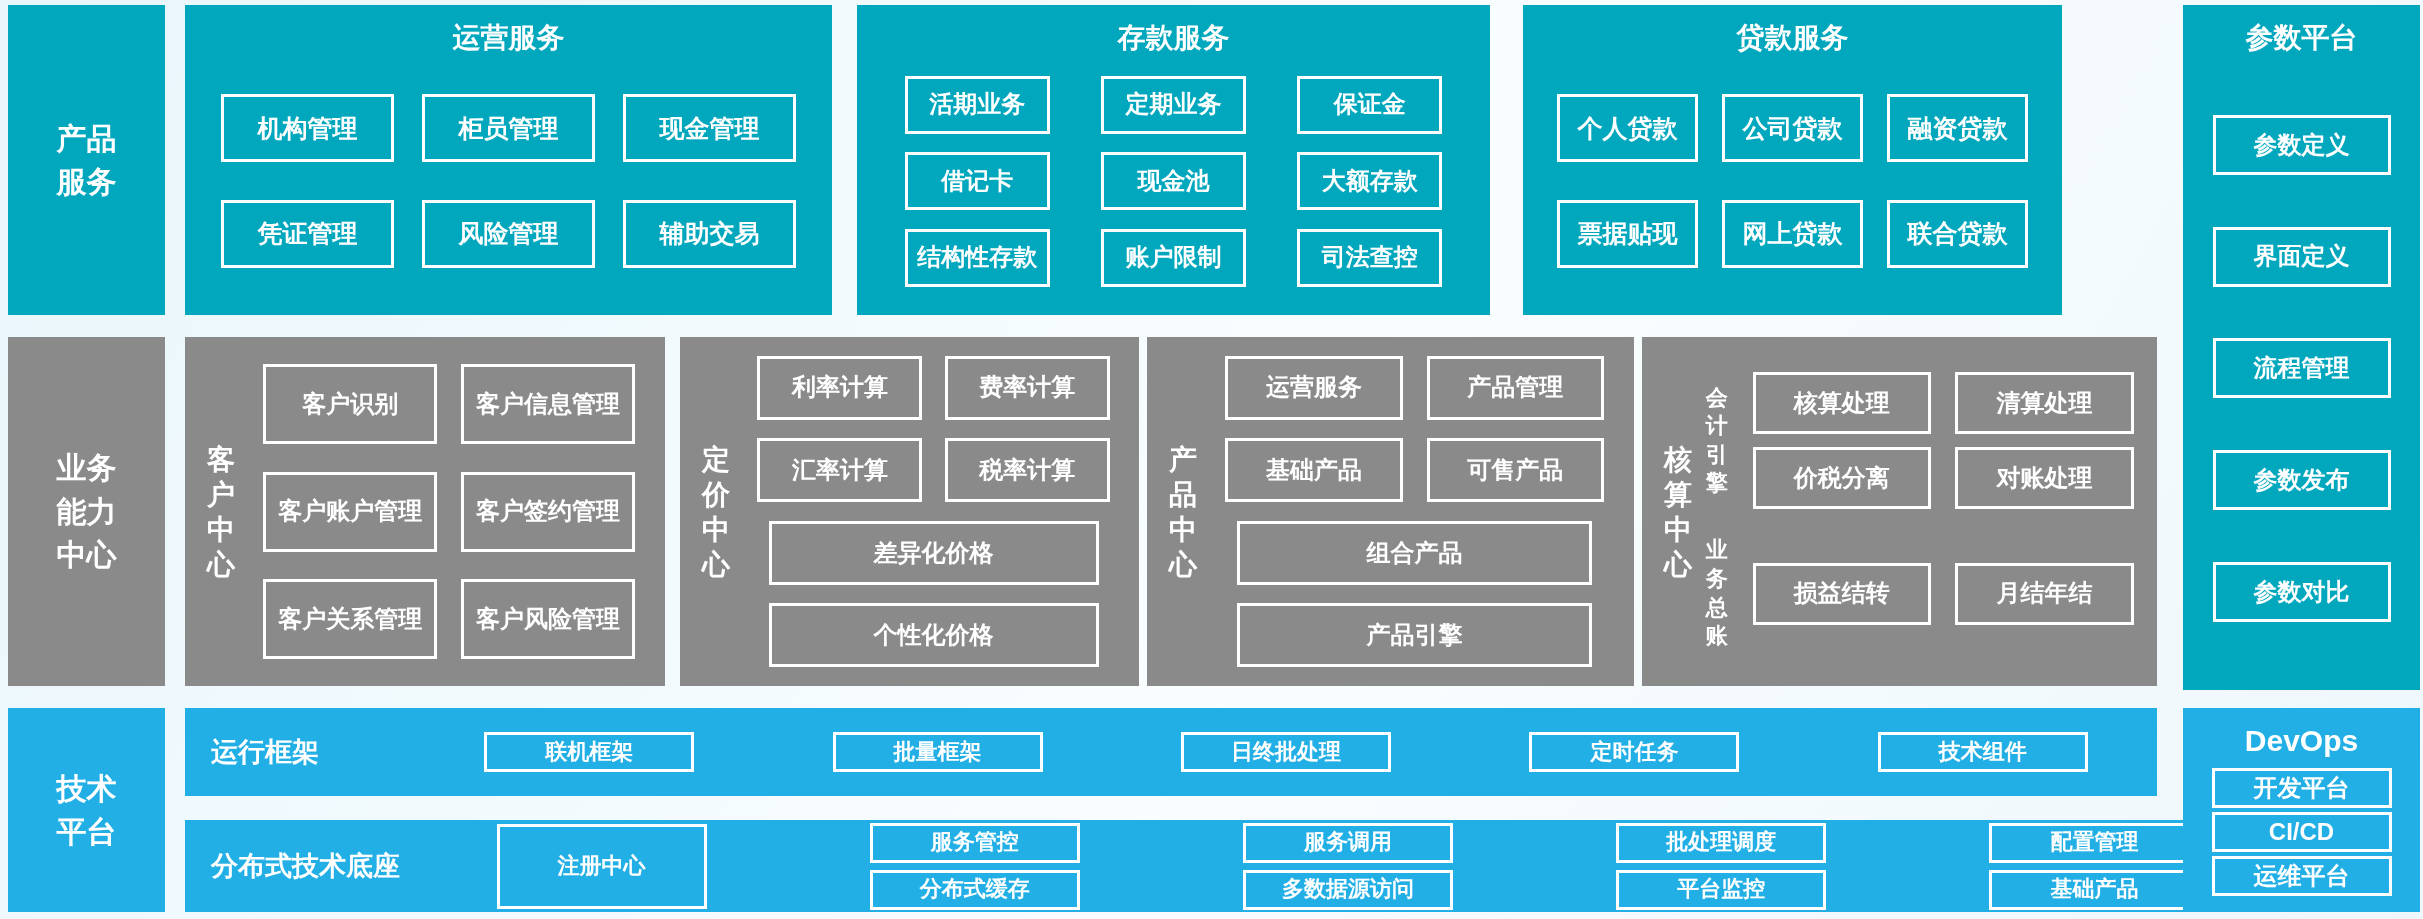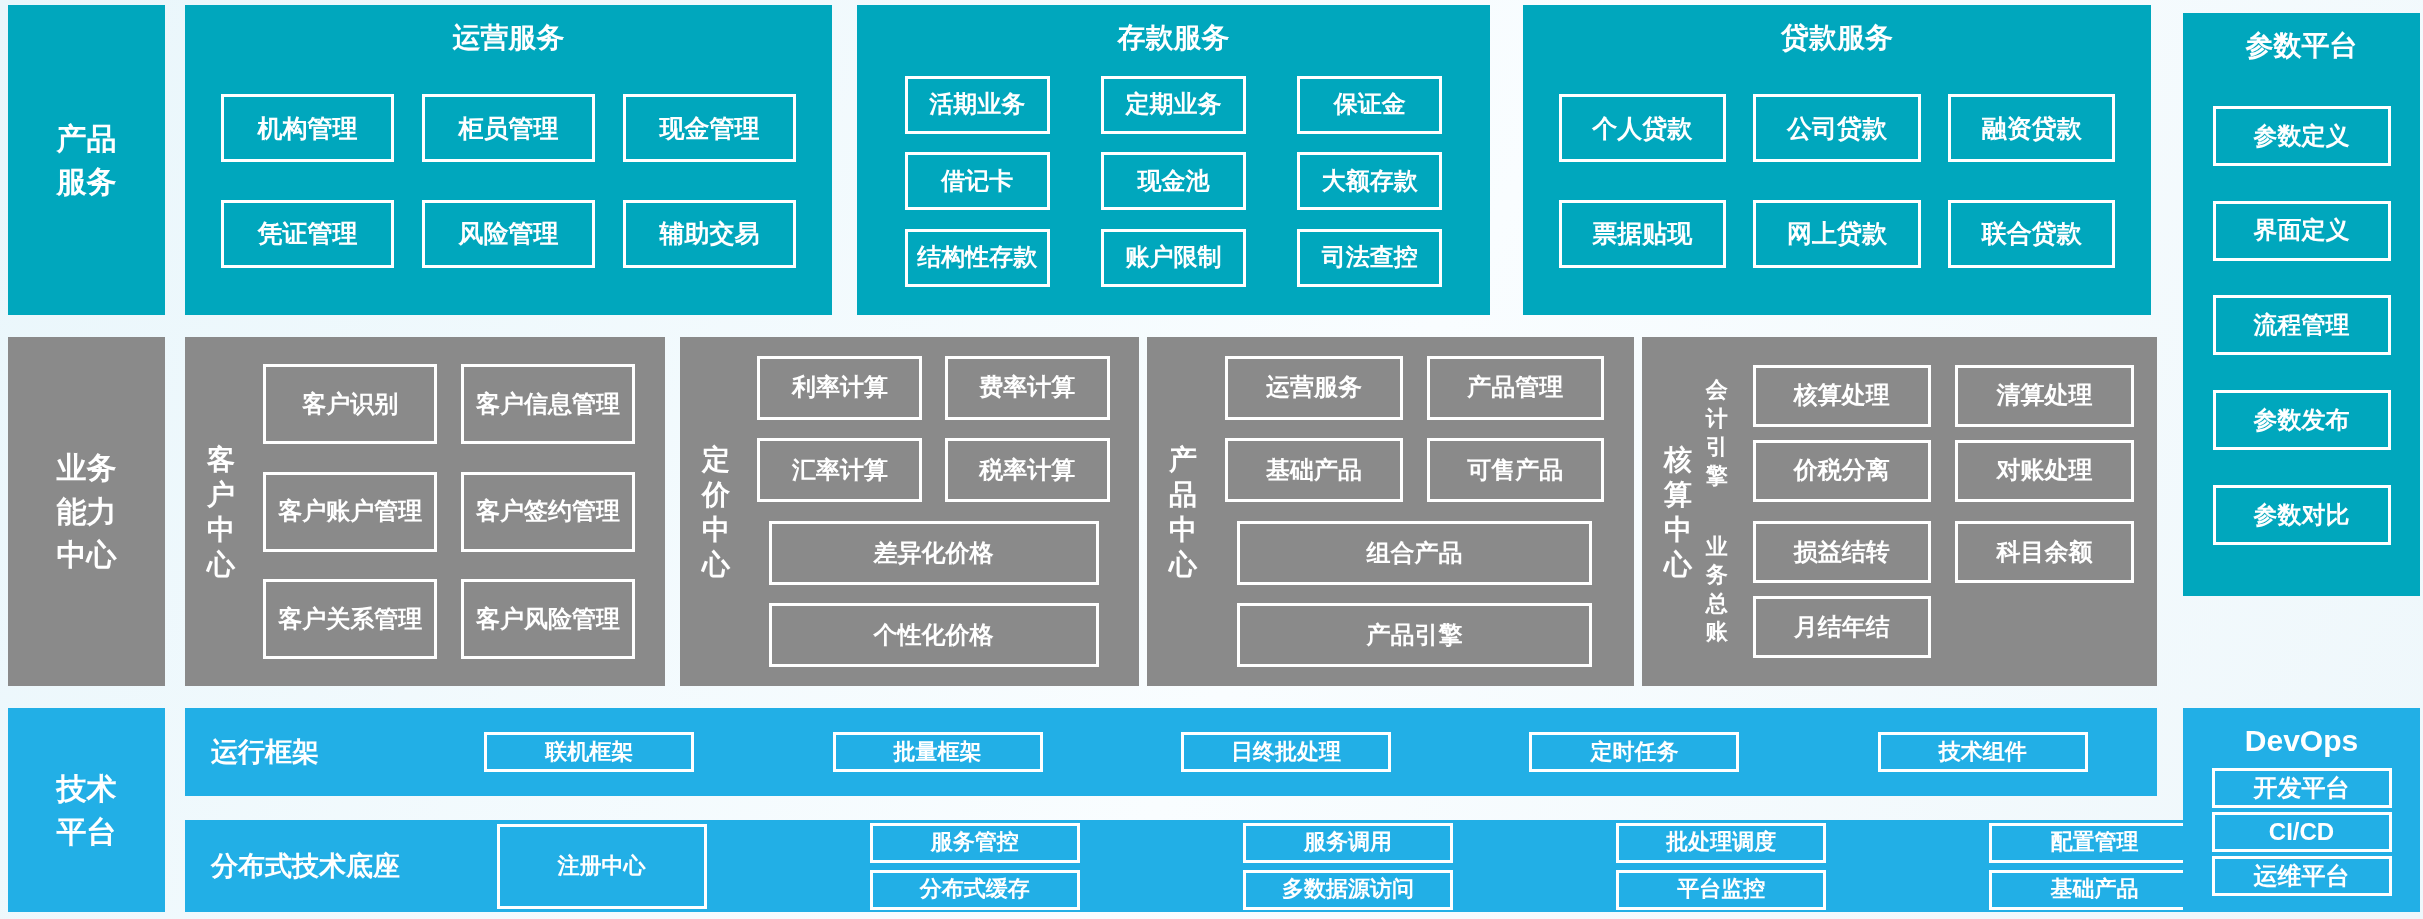--- a/index.html
+++ b/index.html
@@ -117,33 +117,33 @@
       <div class="box box-md">保证金</div>
       <div class="box box-md">借记卡</div>
       <div class="box box-md">现金池</div>
       <div class="box box-md">大额存款</div>
       <div class="box box-md">结构性存款</div>
       <div class="box box-md">账户限制</div>
       <div class="box box-md">司法查控</div>
     </div>
   </div>
 
-  <div class="panel teal" style="left:1523px;top:5px;width:628px;height:310px;">
+  <div class="panel teal" style="left:1523px;top:5px;width:539px;height:310px;">
     <div class="ptitle">贷款服务</div>
     <div class="grid g3">
       <div class="box box-lg">个人贷款</div>
       <div class="box box-lg">公司贷款</div>
       <div class="box box-lg">融资贷款</div>
       <div class="box box-lg">票据贴现</div>
       <div class="box box-lg">网上贷款</div>
       <div class="box box-lg">联合贷款</div>
     </div>
   </div>
 
-  <div class="panel teal" style="left:2183px;top:13px;width:237px;height:583px;">
+  <div class="panel teal" style="left:2183px;top:5px;width:237px;height:685px;">
     <div class="ptitle">参数平台</div>
     <div class="vstack">
       <div class="box">参数定义</div>
       <div class="box">界面定义</div>
       <div class="box">流程管理</div>
       <div class="box">参数发布</div>
       <div class="box">参数对比</div>
     </div>
   </div>
 
@@ -192,21 +192,20 @@
           <div class="box">核算处理</div>
           <div class="box">清算处理</div>
           <div class="box">价税分离</div>
           <div class="box">对账处理</div>
         </div>
       </div>
       <div class="acct-group">
         <div class="vlabel vlabel-sm">业务总账</div>
         <div class="acct-grid">
           <div class="box">损益结转</div>
-          <div class="box">科目余额</div>
           <div class="box">月结年结</div>
         </div>
       </div>
     </div>
   </div>
 
   <div class="panel blue btm" style="left:185px;top:708px;width:1972px;height:88px;">
     <div class="btm-label">运行框架</div>
     <div class="btm-grid">
       <div class="box">联机框架</div>

